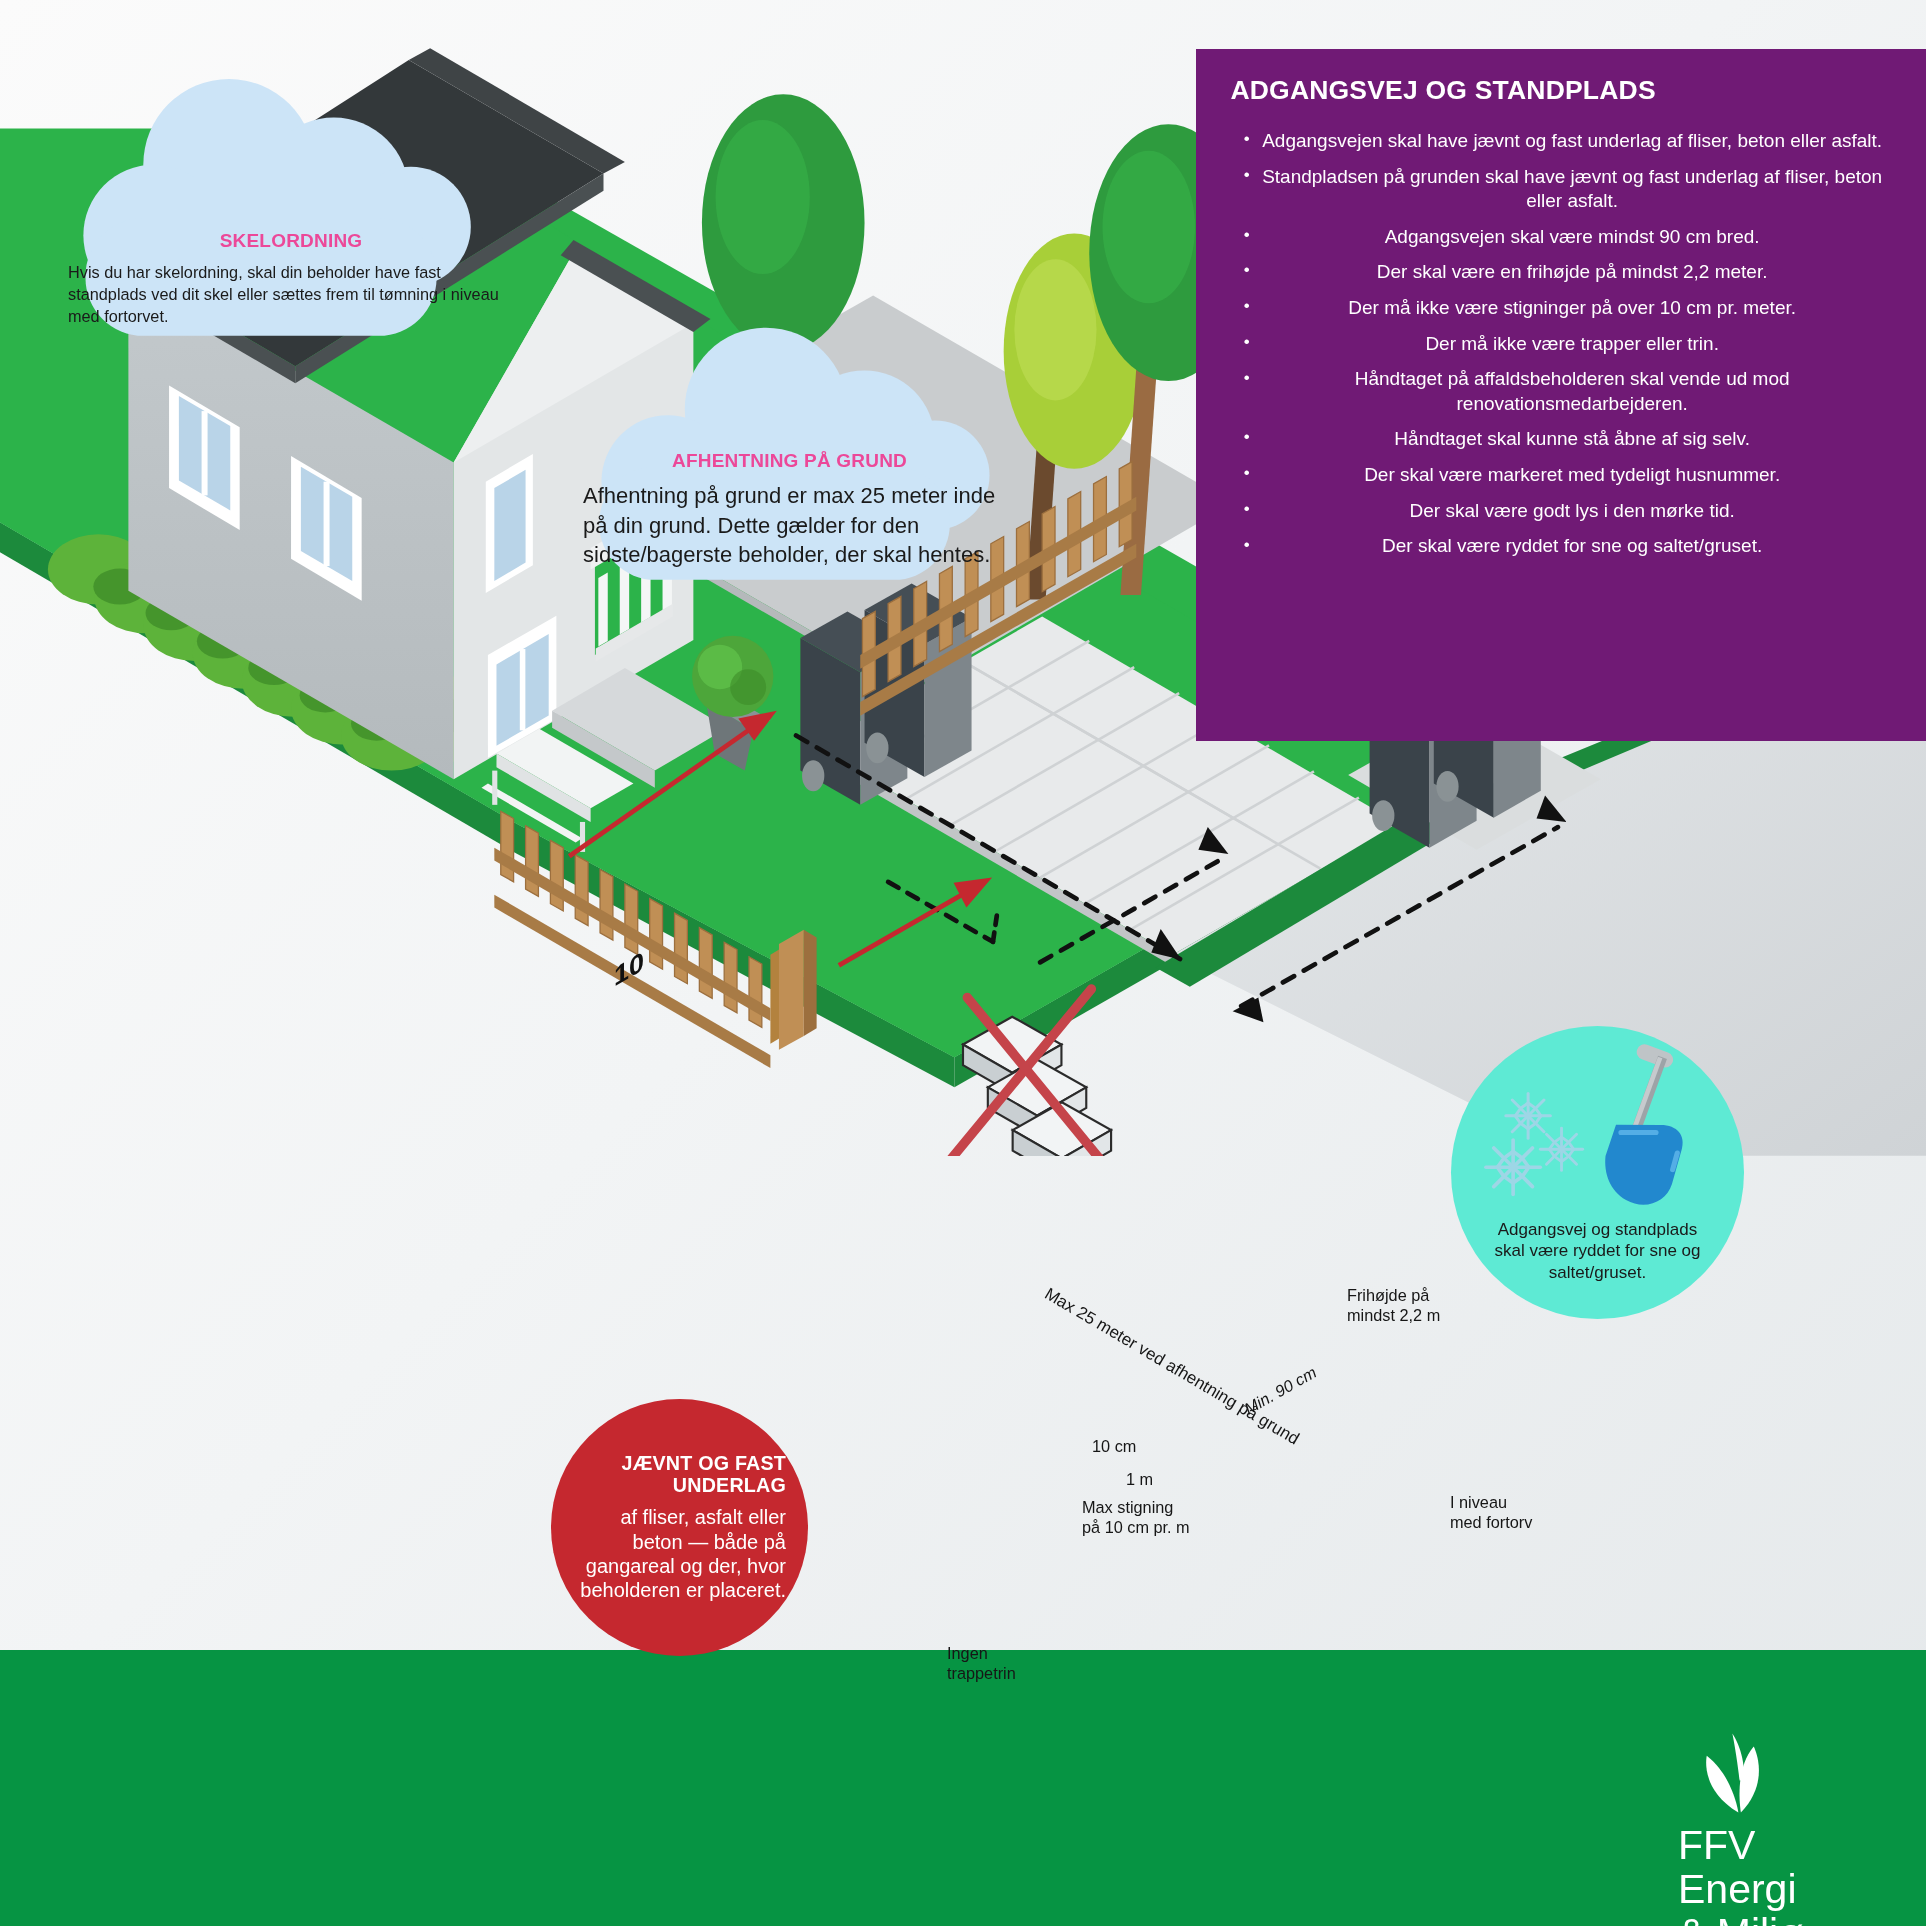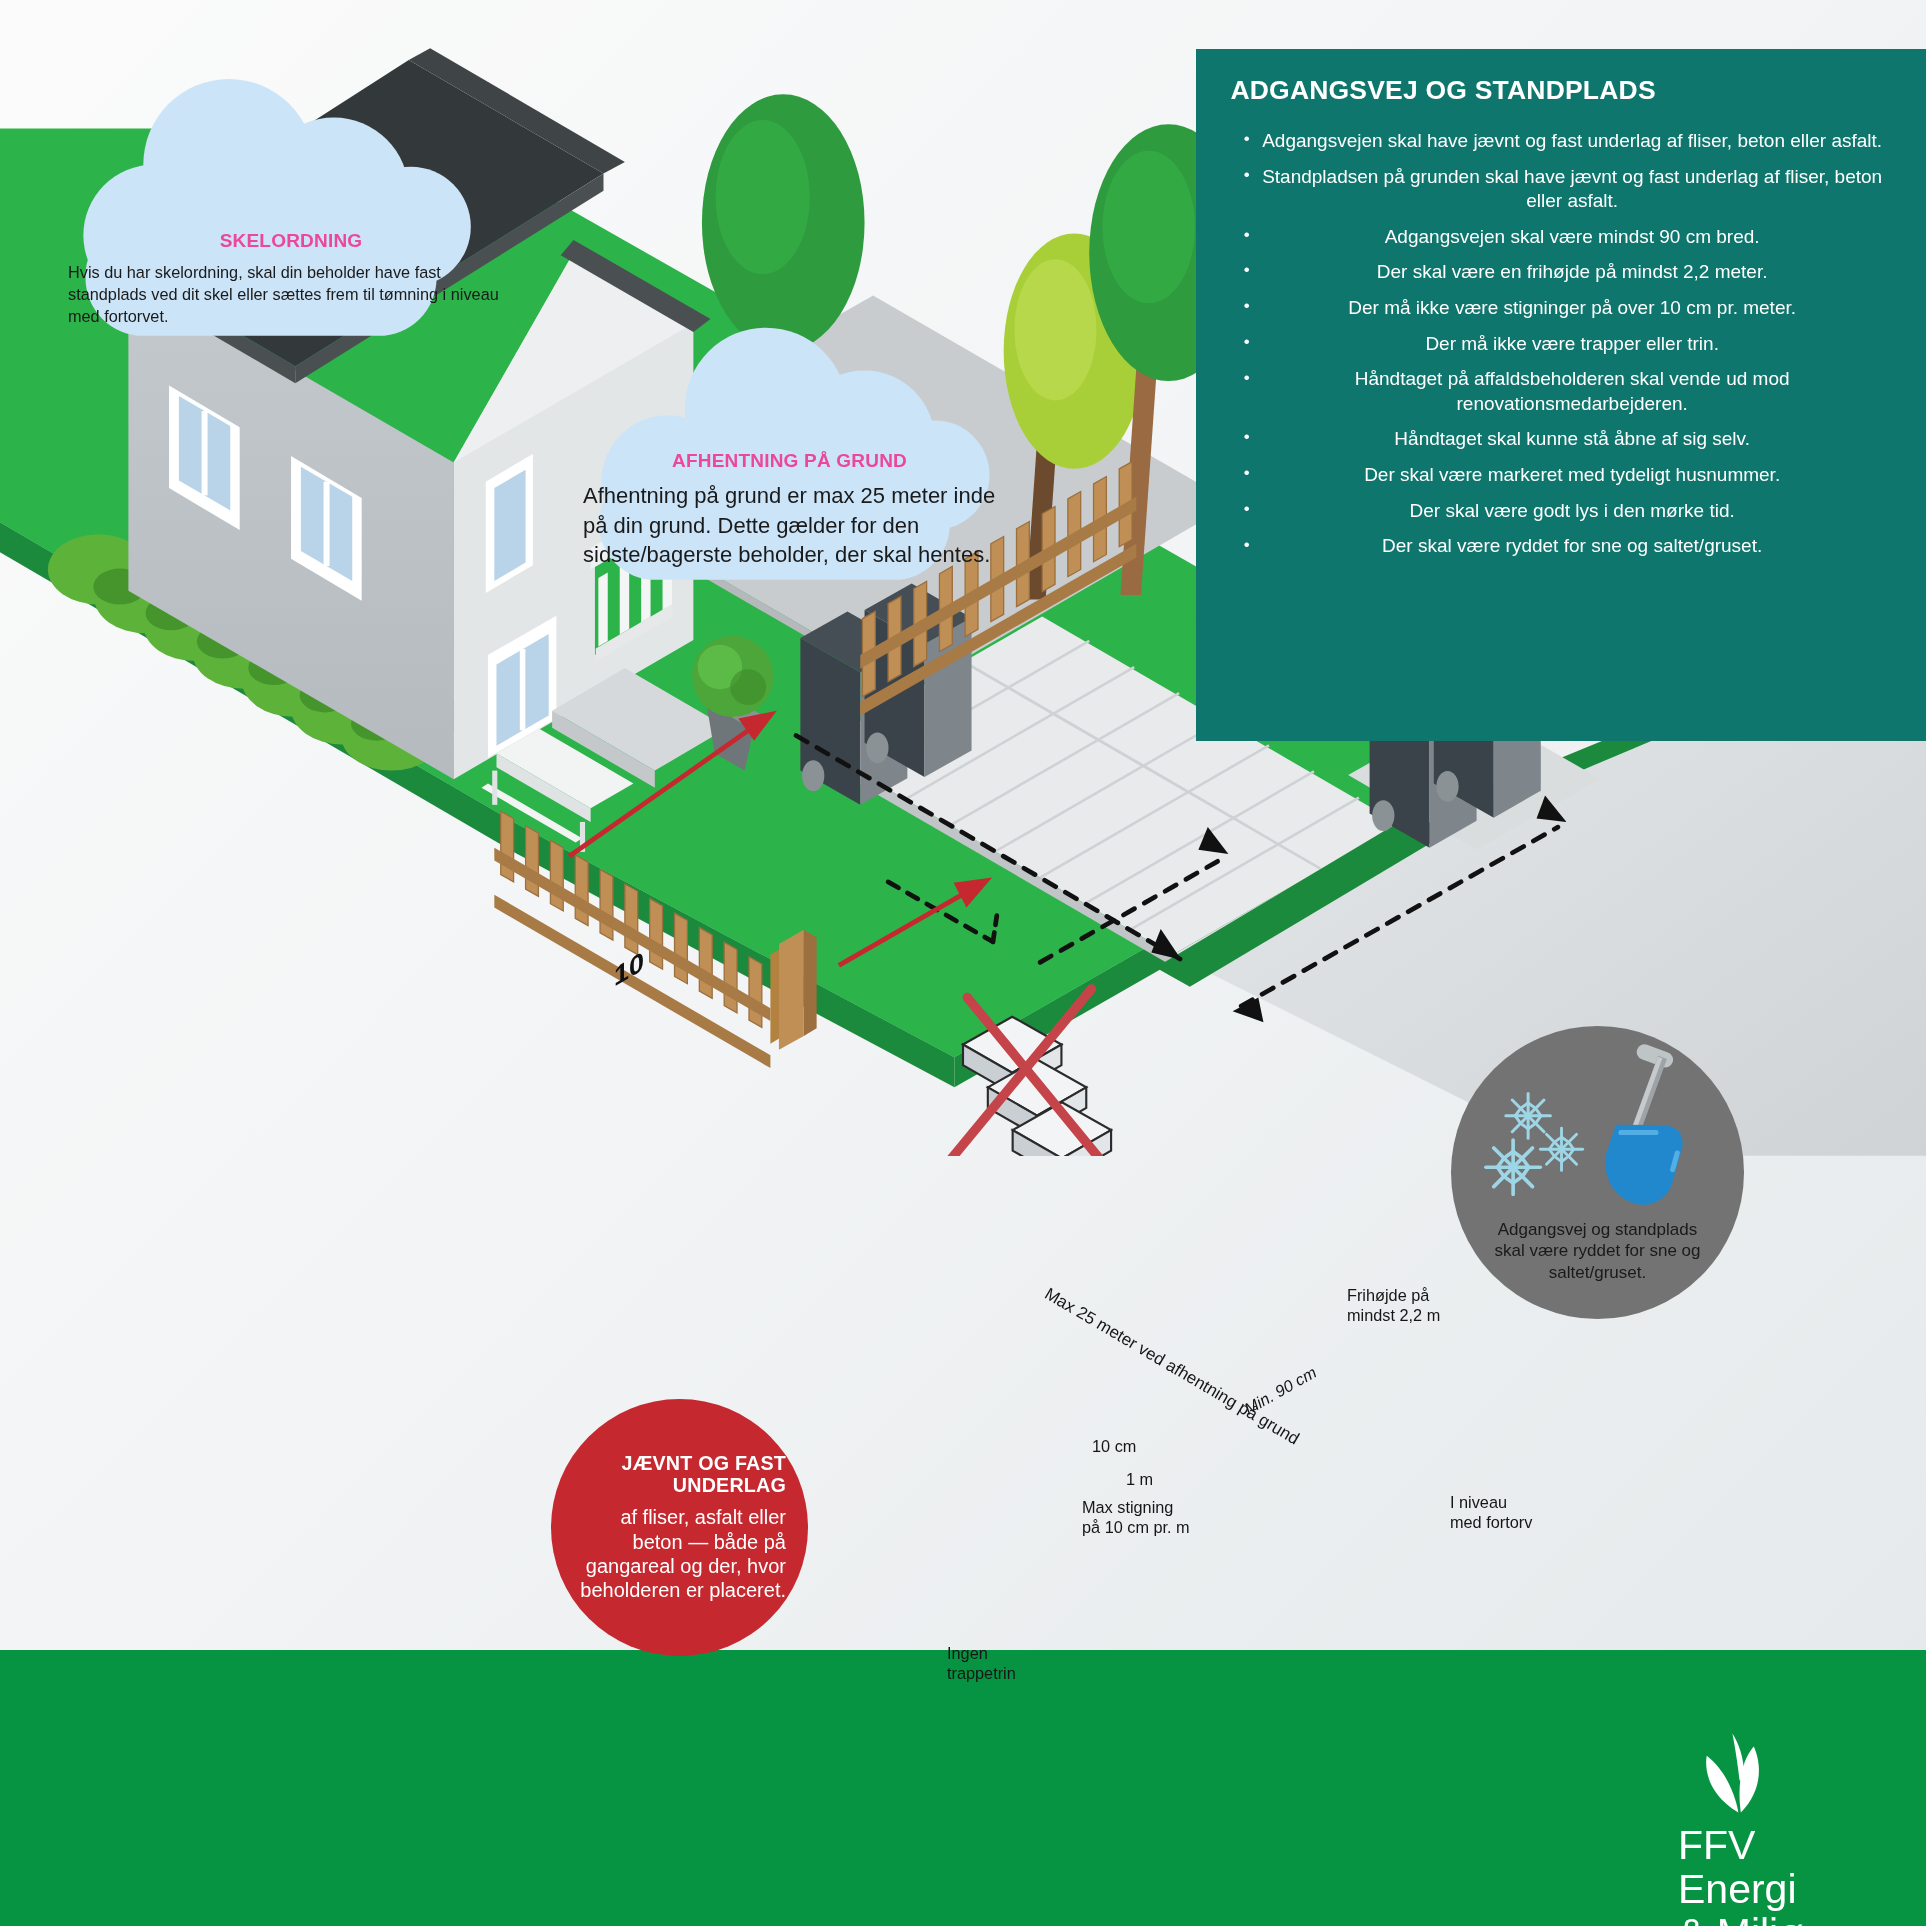--- a/index.html
+++ b/index.html
@@ -19,21 +19,21 @@
   .cloud-wrap{position:absolute;}
   .cloud-text{position:absolute;left:0;top:0;width:100%;height:100%;
     display:flex;flex-direction:column;justify-content:flex-end;
     box-sizing:border-box;}
   .cloud-title{font-weight:bold;text-align:center;color:#ec4899;letter-spacing:0.2px;}
   .cloud-body{color:#1a1a1a;}
 
   
   #green-panel{
     position:absolute;left:1196px;top:49px;width:730px;height:692px;
-    background:#0f766e;box-sizing:border-box;padding:26px 25px 17px 31px;
+    background:#701a75;box-sizing:border-box;padding:26px 25px 17px 31px;
   }
   #panel-title{color:#ffffff;font-size:26.5px;font-weight:bold;letter-spacing:0.2px;
     margin:0 0 23px 3.4px;}
   #panel-list{list-style:none;margin:15px;padding:0;text-align:center;}
   #panel-list li{color:#ffffff;font-size:19px;line-height:1.27;margin-bottom:11.6px;
     position:relative;padding-left:16.3px;}
   #panel-list li:before{content:"\2022";position:absolute;left:1.7px;top:-0.9px;font-size:17px;}
 
   
   #red-circle{
@@ -42,21 +42,21 @@
     display:flex;flex-direction:column;align-items:center;justify-content:center;
     box-sizing:border-box;padding:7.7px 22px;text-align:right;z-index:60;
   }
   #red-circle .rc-title{color:#fff;font-weight:bold;font-size:19.7px;line-height:1.13;
     margin-bottom:8.6px;letter-spacing:0.2px;}
   #red-circle .rc-body{color:#fff;font-size:20px;line-height:1.22;}
 
   
   #snow-circle{
     position:absolute;left:1451px;top:1026px;width:293px;height:293px;
-    border-radius:50%;background:#737373;z-index:60;
+    border-radius:50%;background:#5eead4;z-index:60;
     display:flex;flex-direction:column;align-items:center;justify-content:flex-end;
     box-sizing:border-box;padding-bottom:36px;text-align:center;
   }
   #snow-circle .sc-body{color:#1a1a1a;font-size:17px;line-height:1.26;width:223px;}
 
   
   #footer-bar{position:absolute;left:0;top:1650px;width:1926px;height:276px;background:#069443;}
   #logo-block{position:absolute;right:64px;top:1729px;width:184px;text-align:left;z-index:70;}
   #logo-text{color:#ffffff;font-size:41px;line-height:1.08;font-weight:normal;margin-top:7.7px;}
 

